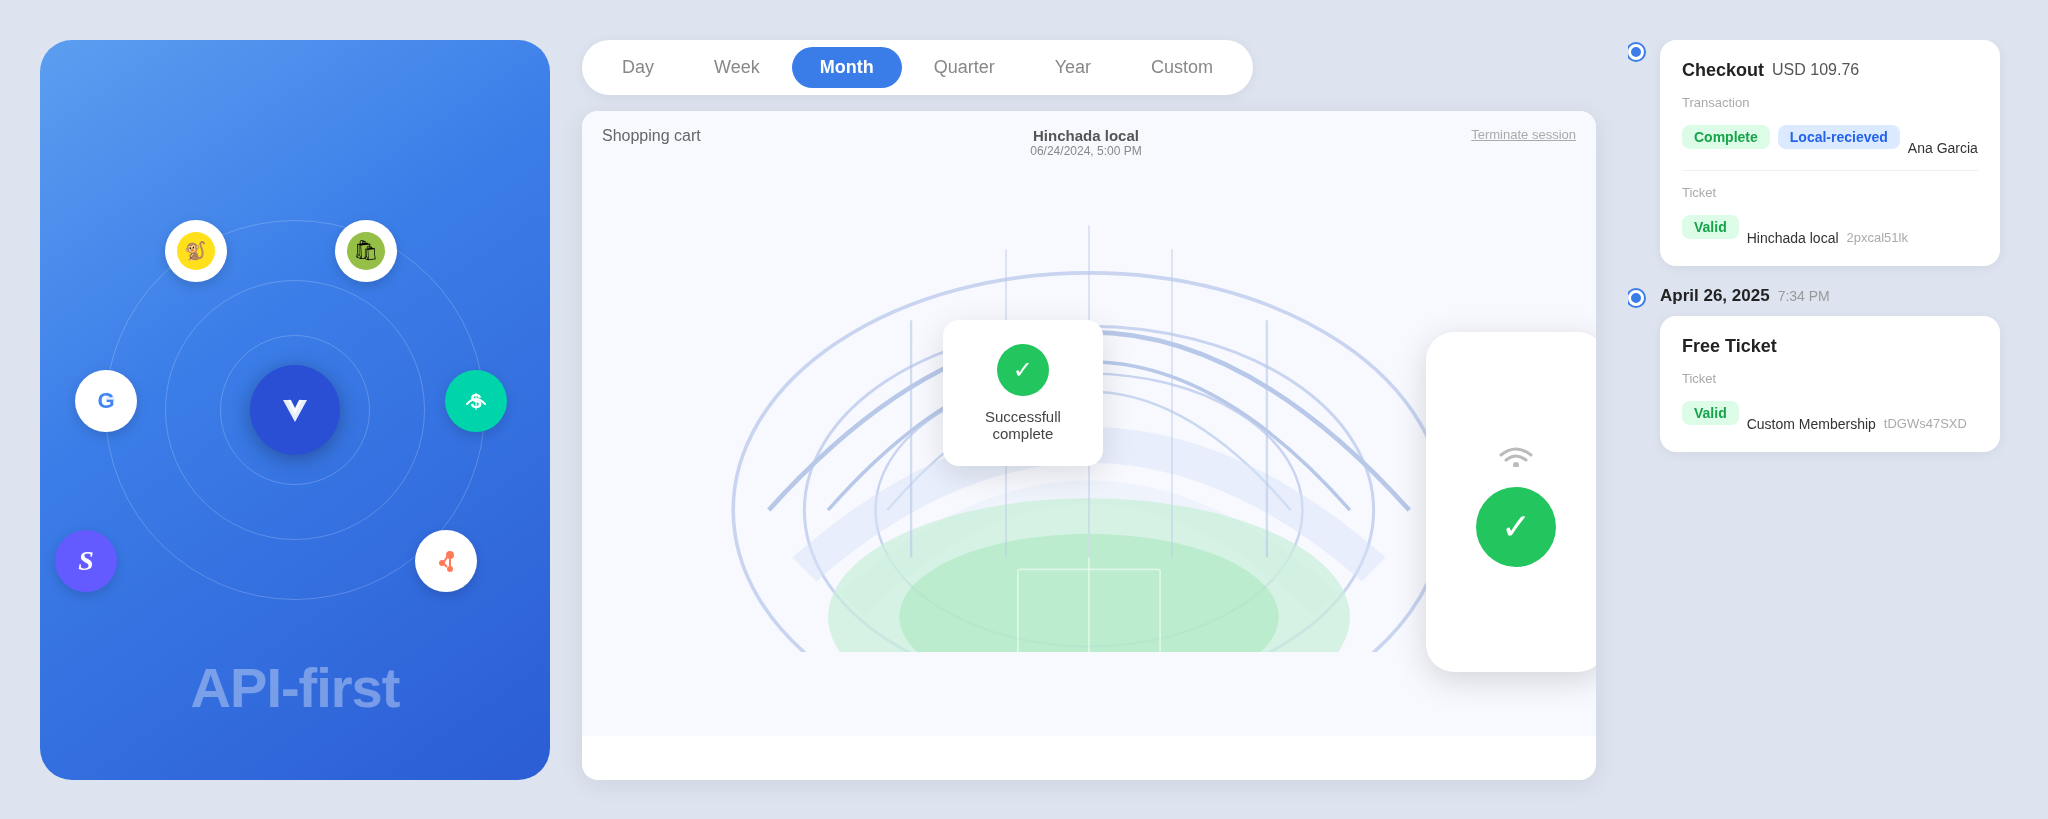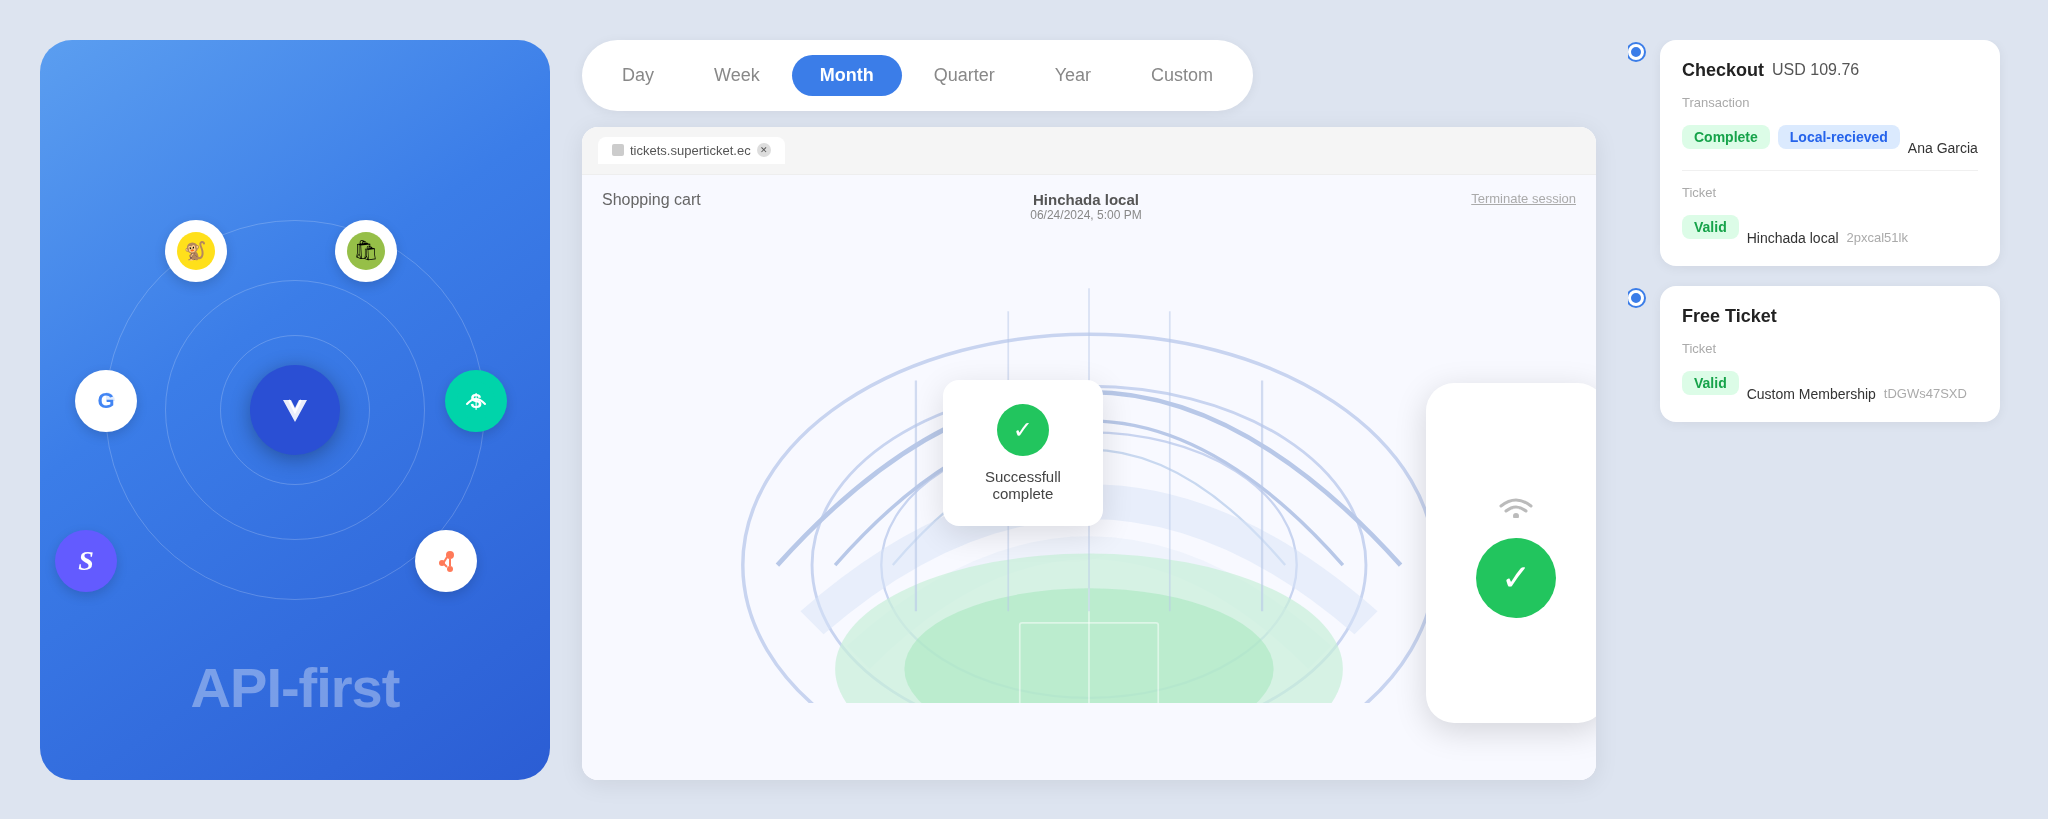--- a/index.html
+++ b/index.html
@@ -111,21 +111,21 @@
       display: flex;
       flex-direction: column;
       gap: 16px;
       min-width: 0;
     }
 
     
     .period-tabs {
       background: white;
       border-radius: 50px;
-      padding: 15px 12px;
+      padding: 7px 12px;
       display: flex;
       align-items: center;
       gap: 4px;
       width: fit-content;
       box-shadow: 0 2px 12px rgba(0,0,0,0.06);
     }
 
     .tab-item {
       padding: 10px 28px;
       border-radius: 50px;
@@ -526,27 +526,20 @@
   <div class="period-tabs">
     <div class="tab-item">Day</div>
     <div class="tab-item">Week</div>
     <div class="tab-item active">Month</div>
     <div class="tab-item">Quarter</div>
     <div class="tab-item">Year</div>
     <div class="tab-item">Custom</div>
   </div>
 
   <div class="browser-mockup">
-    <div class="browser-bar">
-      <div class="browser-tab">
-        <div class="tab-favicon"></div>
-        <span>tickets.superticket.ec</span>
-        <div class="tab-close">✕</div>
-      </div>
-    </div>
     <div class="browser-content">
       <div class="shopping-header">
         <div class="shopping-title">Shopping cart</div>
         <div class="event-info">
           <div class="event-name">Hinchada local</div>
           <div class="event-date">06/24/2024, 5:00 PM</div>
         </div>
         <div class="terminate-link">Terminate session</div>
       </div>
 
@@ -623,20 +616,24 @@
           <span class="tag-text">Hinchada local</span>
           <span class="tag-text" style="color:#aaa;font-size:13px;">2pxcal51lk</span>
         </div>
       </div>
     </div>
   </div>
 
   <div class="timeline-item">
     <div class="timeline-dot"></div>
     <div class="timeline-content">
+      <div class="timeline-date-row">
+        <span class="timeline-date">April 26, 2025</span>
+        <span class="timeline-time">7:34 PM</span>
+      </div>
       <div class="transaction-card">
         <div class="card-header">
           <span class="card-title">Free Ticket</span>
         </div>
         <div class="card-section-label">Ticket</div>
         <div class="tags-row">
           <span class="tag tag-green">Valid</span>
           <span class="tag-text">Custom Membership</span>
           <span class="tag-text" style="color:#aaa;font-size:13px;">tDGWs47SXD</span>
         </div>

